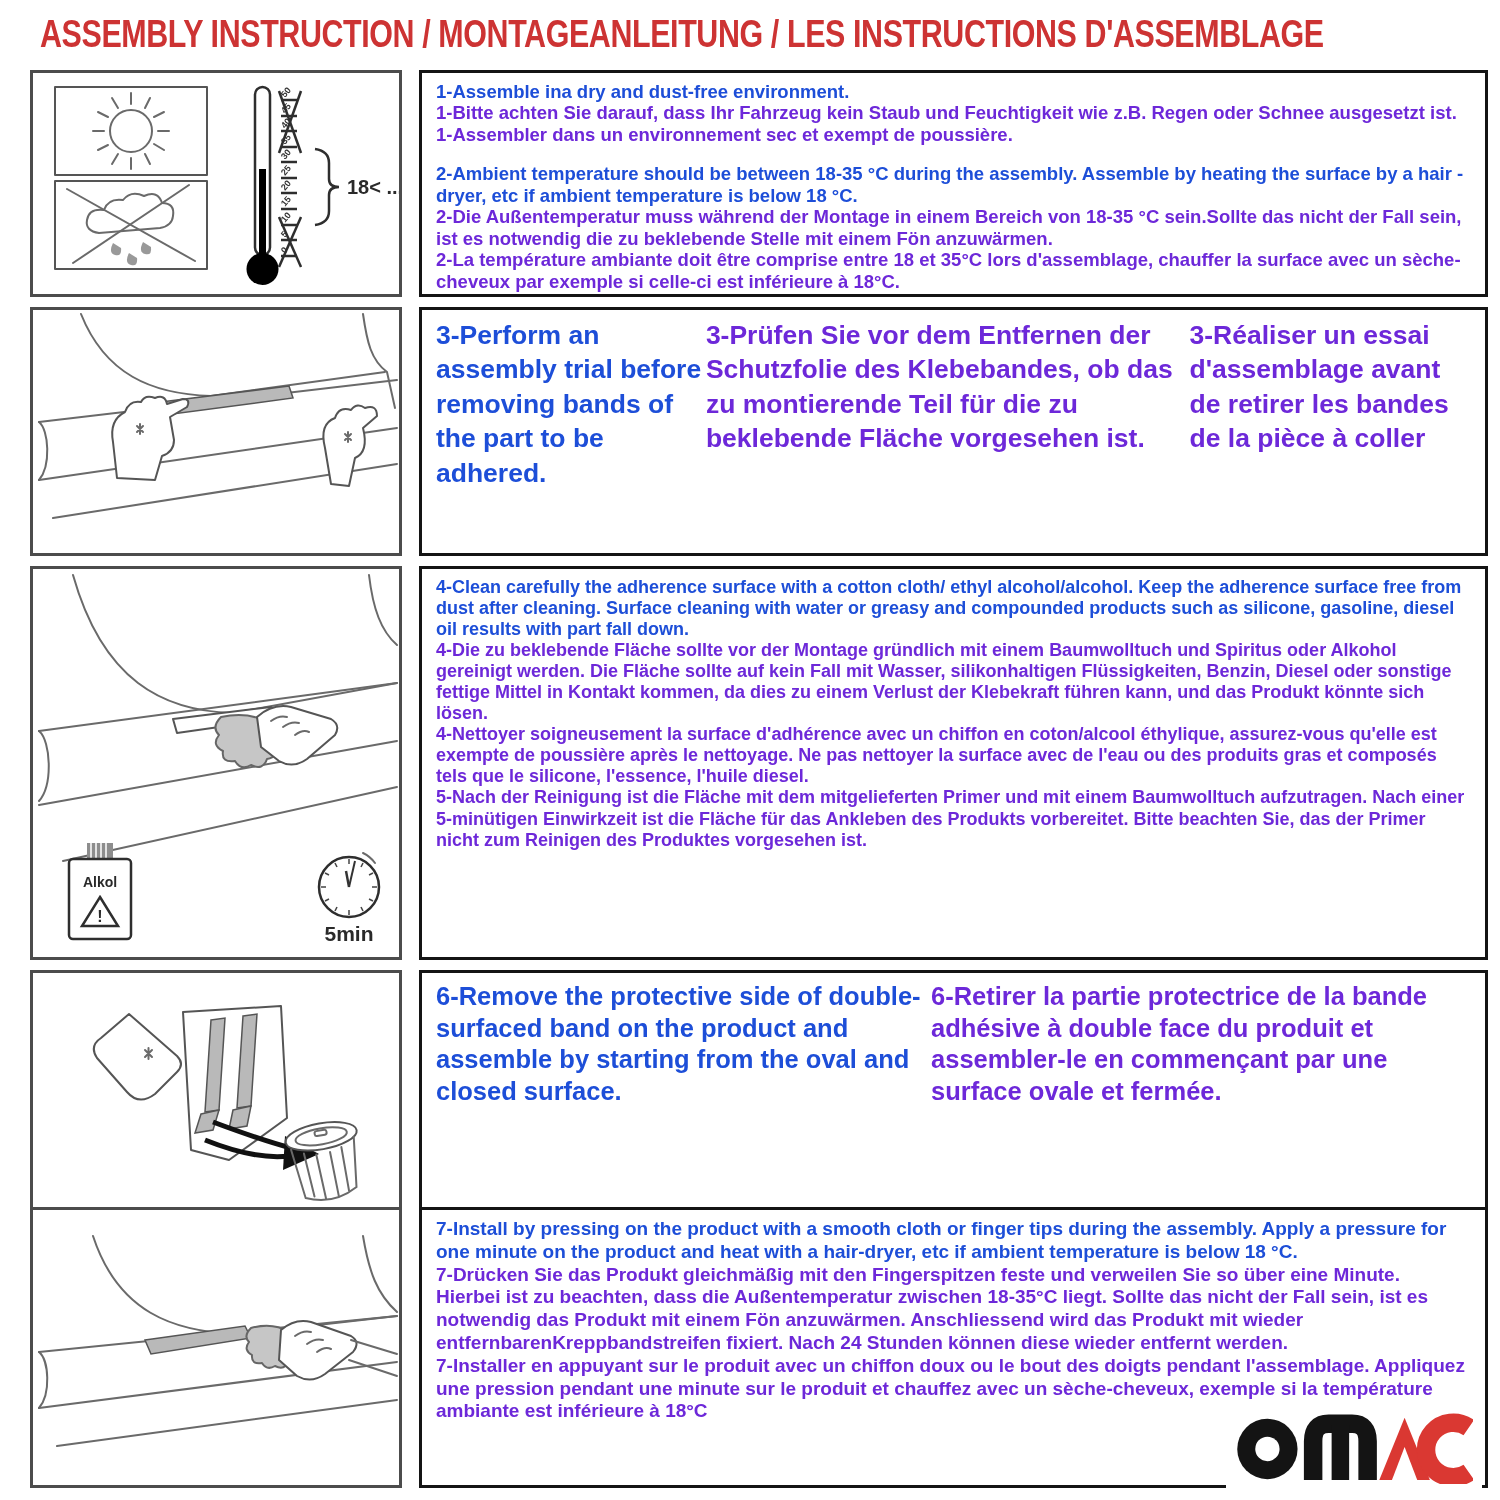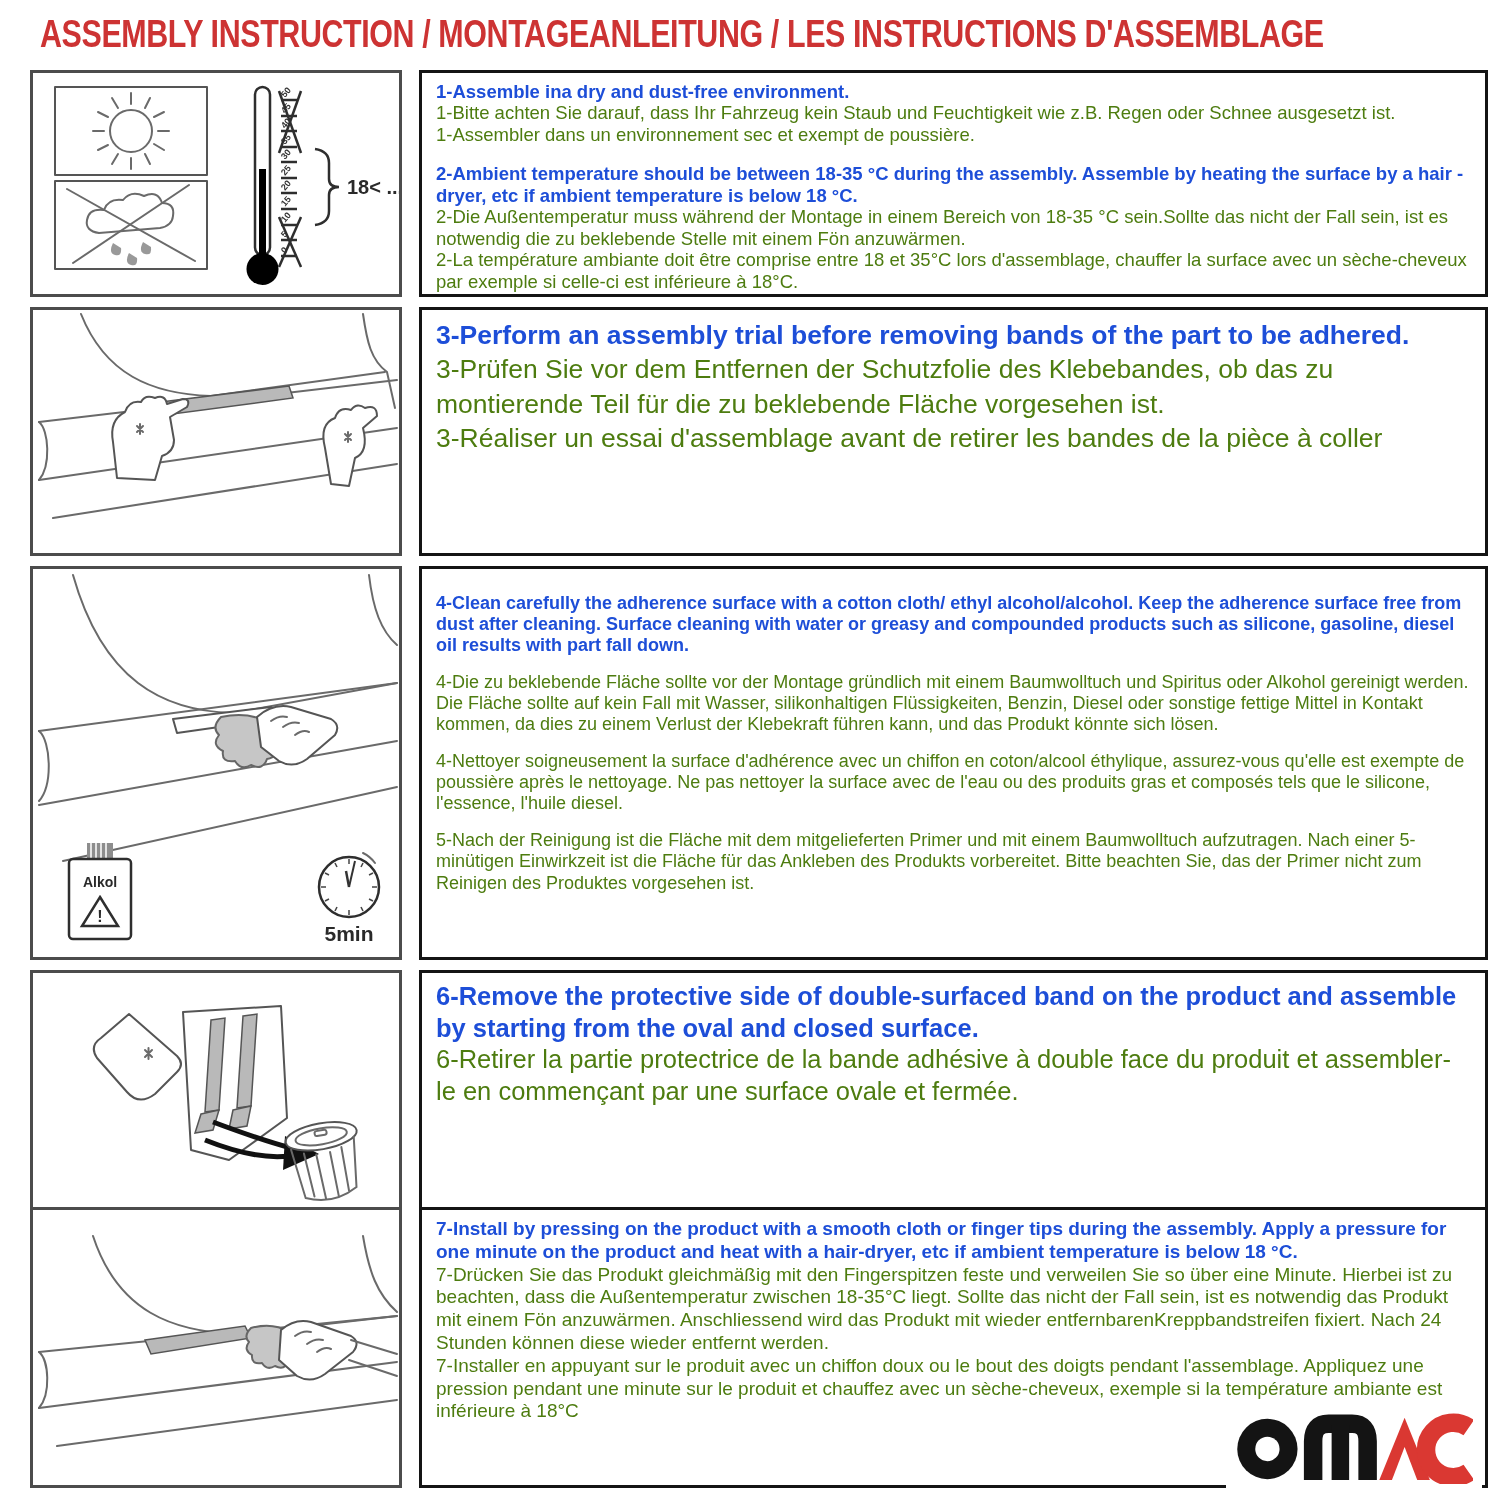--- a/index.html
+++ b/index.html
@@ -19,35 +19,35 @@
     border:3px solid #4c4c4c;background:#fff;
   }
   .illus svg{display:block;width:100%;height:100%;}
   .tbox{
     position:absolute;left:419px;width:1069px;box-sizing:border-box;
     border:3px solid #141414;background:#fff;
     padding:8px 16px 6px 14px;overflow:hidden;
   }
   p{margin:0;}
   p.b{font-weight:700;color:#1d4ed8;}
-  p.r{font-weight:400;color:#4d7c0f;}
+  p.r{font-weight:700;color:#6d28d9;}
   .gap{margin-top:18px;}
   
   #r1 .illus,#r1 .tbox{top:70px;height:227px;}
   #r2 .illus,#r2 .tbox{top:307px;height:249px;}
   #r3 .illus,#r3 .tbox{top:566px;height:394px;}
   #r4 .illus,#r4 .tbox{top:970px;height:277px;}
   #r5 .illus,#r5 .tbox{top:1207px;height:281px;}
   
   .fs1 p{font-size:18.5px;line-height:1.16;}
   .fs2 p{font-size:26.5px;line-height:1.3;}
-  .fs3 p{font-size:18px;line-height:1.17;margin-top:16px;}
+  .fs3 p{font-size:18px;line-height:1.17;}
   .fs4 p{font-size:25.5px;line-height:1.24;}
   .fs5 p{font-size:19px;line-height:1.2;}
-  .vcenter{display:flex;flex-direction:column;justify-content:flex-start;}
+  .vcenter{display:flex;flex-direction:row;justify-content:flex-end;}
   
   .ln{stroke:#6a6a6a;stroke-width:2;fill:none;stroke-linecap:round;}
   .ln2{stroke:#555;stroke-width:2;fill:#fff;stroke-linejoin:round;}
   .gray{fill:#b9b9b9;stroke:#555;stroke-width:1.5;}
   .cloth{fill:#c6c6c6;stroke:#666;stroke-width:2;stroke-linejoin:round;}
   .dk{stroke:#2e2e2e;stroke-width:2.5;fill:none;}
   .tick-num{font-size:9px;fill:#333;font-weight:700;}
   .svgtext{fill:#2a2a2a;font-weight:700;}
   .logo{
     position:absolute;left:1226px;top:1406px;width:256px;height:84px;

